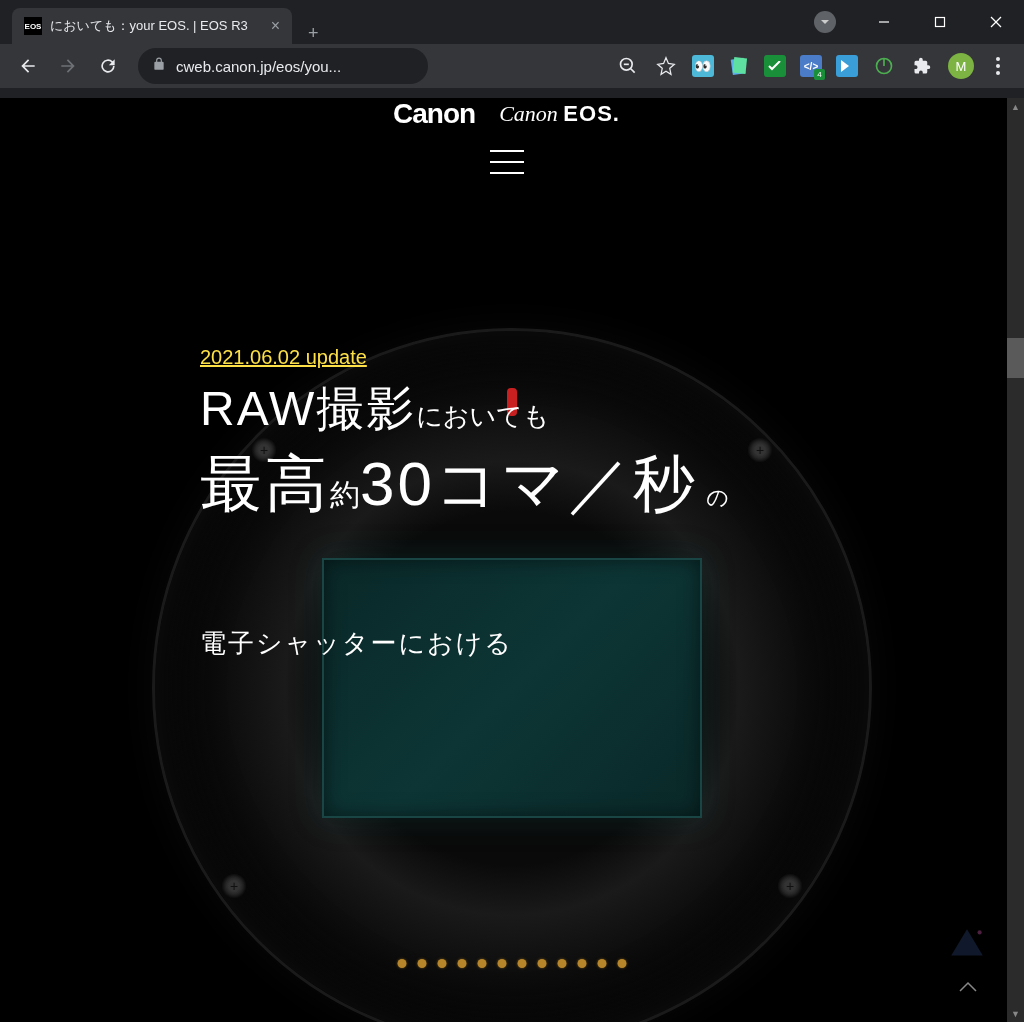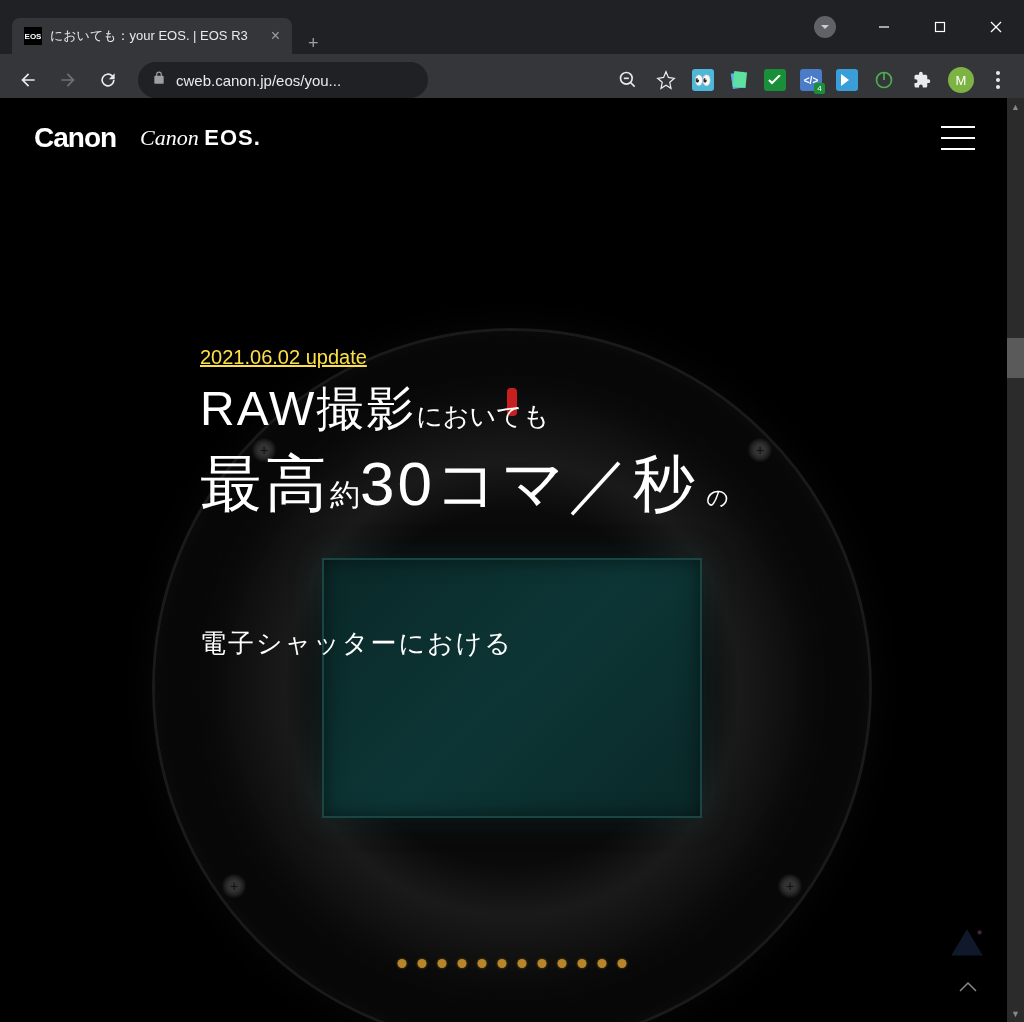--- a/index.html
+++ b/index.html
@@ -7,21 +7,21 @@
   width: 1024px;
   height: 1022px;
   background: #202124;
   font-family: "Segoe UI", Arial, sans-serif;
   overflow: hidden;
   position: relative;
 }
 
 
 .titlebar {
-  height: 54px;
+  height: 44px;
   background: #202124;
   display: flex;
   align-items: center;
   justify-content: space-between;
 }
 .titlebar-tabs {
   display: flex;
   align-items: flex-end;
   height: 100%;
   padding-left: 12px;
@@ -88,21 +88,21 @@
   display: flex;
   align-items: center;
   justify-content: center;
   margin-right: 20px;
   margin-top: 8px;
   cursor: pointer;
 }
 
 
 .toolbar {
-  height: 52px;
+  height: 44px;
   background: #35363a;
   display: flex;
   align-items: center;
   padding: 0 10px;
   gap: 4px;
 }
 .nav-btn {
   width: 36px;
   height: 36px;
   display: flex;
@@ -235,20 +235,21 @@
   position: absolute;
   top: 0;
   left: 0;
   right: 17px;
   height: 80px;
   display: flex;
   align-items: center;
   justify-content: space-between;
   padding: 0 28px 0 34px;
   z-index: 10;
+  flex-direction: column;
 }
 .logos { display: flex; align-items: center; gap: 24px; }
 .canon-logo {
   color: #fff;
   font-weight: 900;
   font-size: 28px;
   font-family: Arial, sans-serif;
   letter-spacing: -1px;
 }
 .your-eos {

